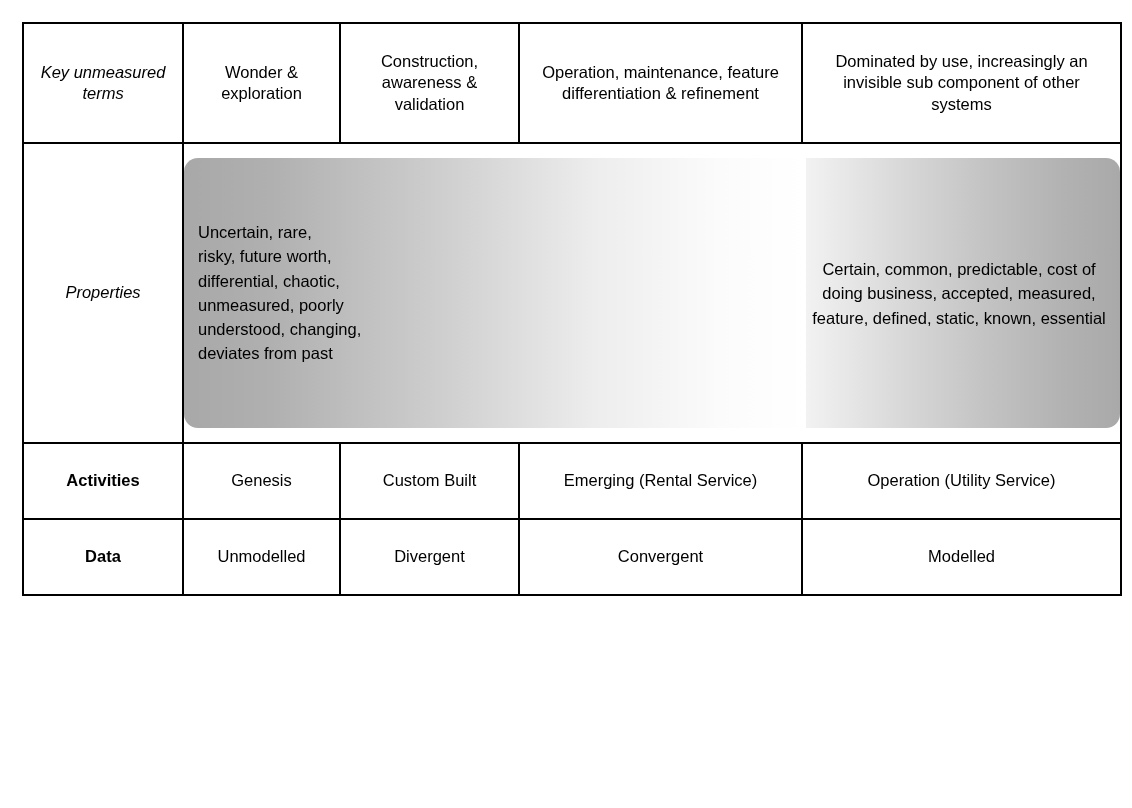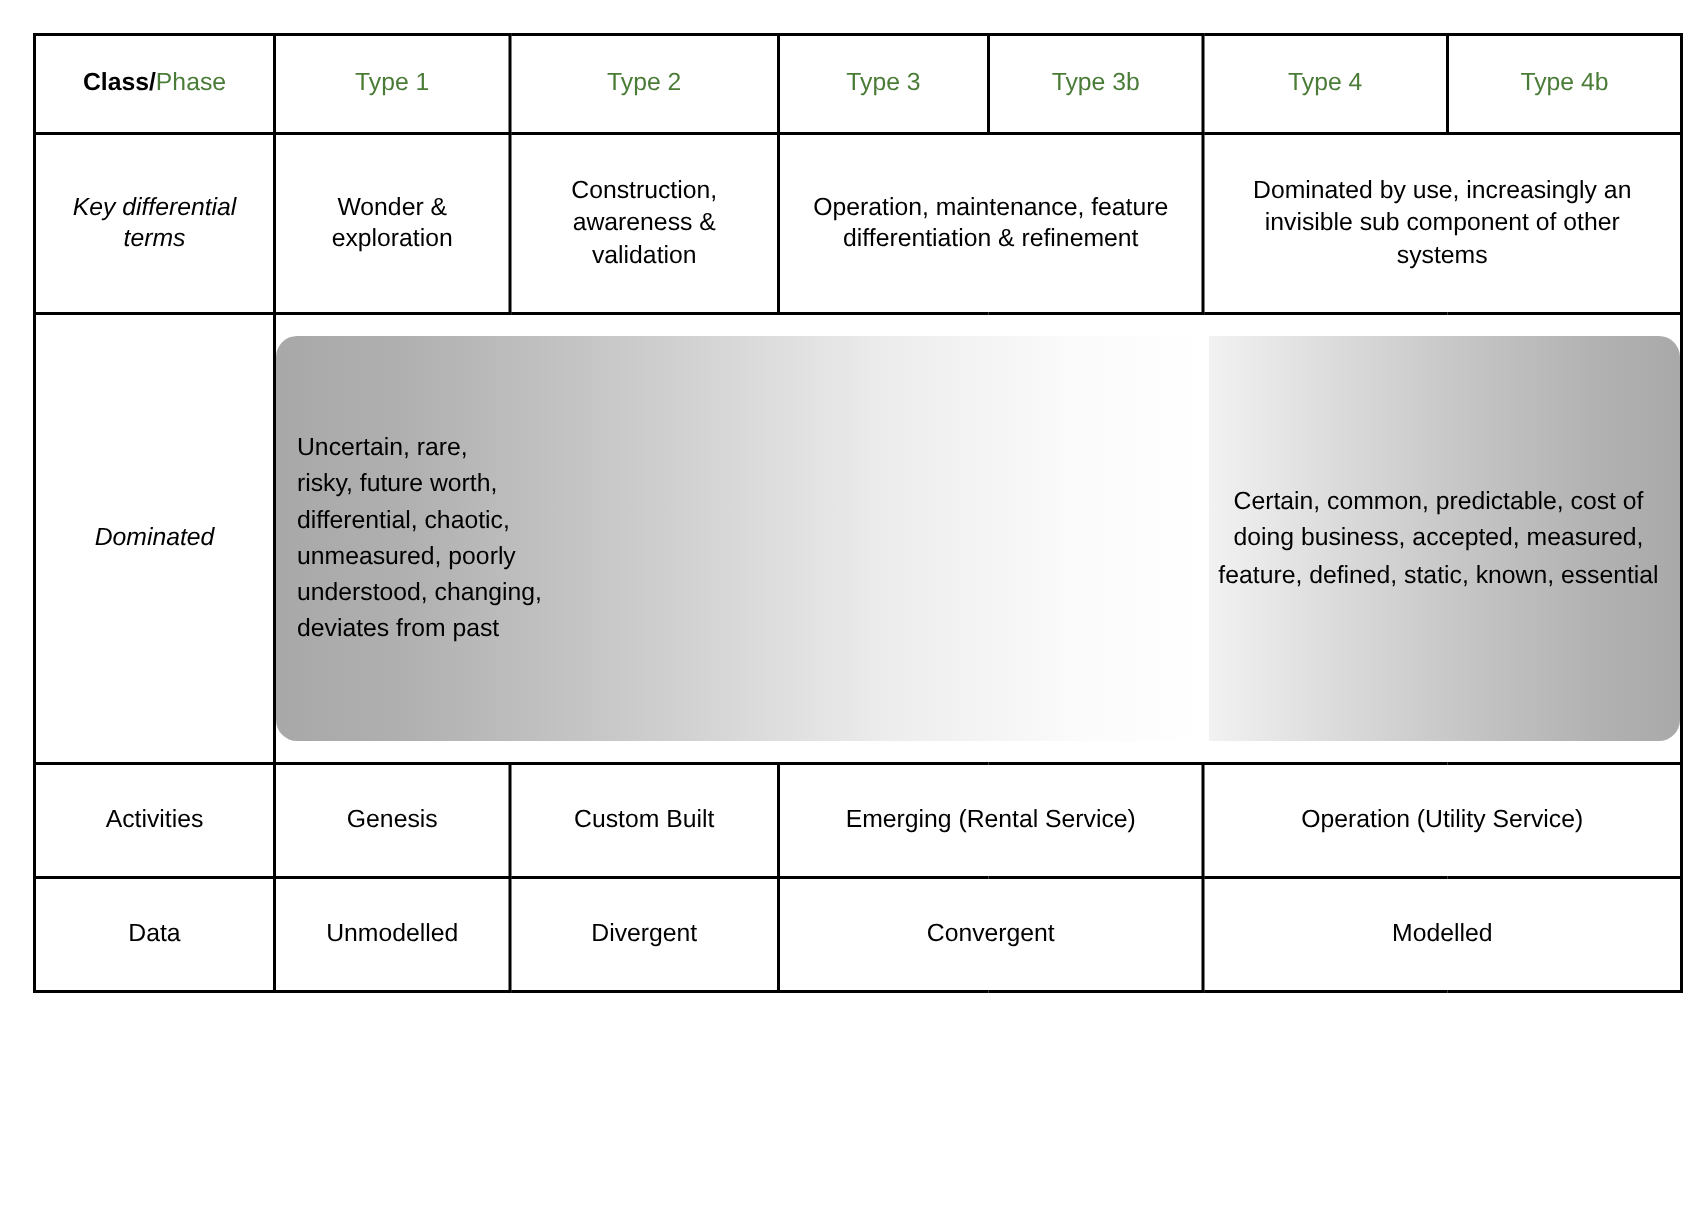--- a/index.html
+++ b/index.html
@@ -71,21 +71,21 @@
     color: #4A7C37;
     font-weight: normal;
   }
 
   
   .lbl-italic {
     font-style: italic;
     font-size: 16.5px;
   }
   .lbl-bold {
-    font-weight: normal;
+    font-weight: bold;
     font-size: 17.5px;
   }
 
   .row-keyterms td { height: 106px; }
   .row-theme td { height: 72px; }
   .theme-val {
     font-weight: bold;
     font-size: 18px;
   }
 
@@ -172,41 +172,32 @@
       <col class="c-label">
       <col class="c-t1">
       <col class="c-t2">
       <col class="c-t3">
       <col class="c-t3b">
       <col class="c-t4">
       <col class="c-t4b">
     </colgroup>
     <tbody>
 
-      <tr class="row-head">
-        <td class="head-class"><span class="cls">Class</span><span class="slash">/</span><span class="phase">Phase</span></td>
-        <td class="head-green">Type 1</td>
-        <td class="head-green">Type 2</td>
-        <td class="head-green">Type 3</td>
-        <td class="head-green">Type 3b</td>
-        <td class="head-green">Type 4</td>
-        <td class="head-green">Type 4b</td>
-      </tr>
 
       <tr class="row-keyterms">
-        <td class="lbl-italic">Key differential terms</td>
+        <td class="lbl-italic">Key unmeasured terms</td>
         <td>Wonder &amp; exploration</td>
         <td>Construction, awareness &amp; validation</td>
         <td colspan="2">Operation, maintenance, feature differentiation &amp; refinement</td>
         <td colspan="2">Dominated by use, increasingly an invisible sub component of other systems</td>
       </tr>
 
 
       <tr class="row-props">
-        <td class="lbl-italic props-label-cell">Dominated</td>
+        <td class="lbl-italic props-label-cell">Properties</td>
         <td class="props-cell" colspan="6">
           <div class="props-inner">
             <div class="grad-band">
               <div class="grad-left"></div>
               <div class="grad-right"></div>
             </div>
             <div class="props-text-layer">
               <div class="props-text-left">Uncertain, rare,
 risky, future worth,
 differential, chaotic,

